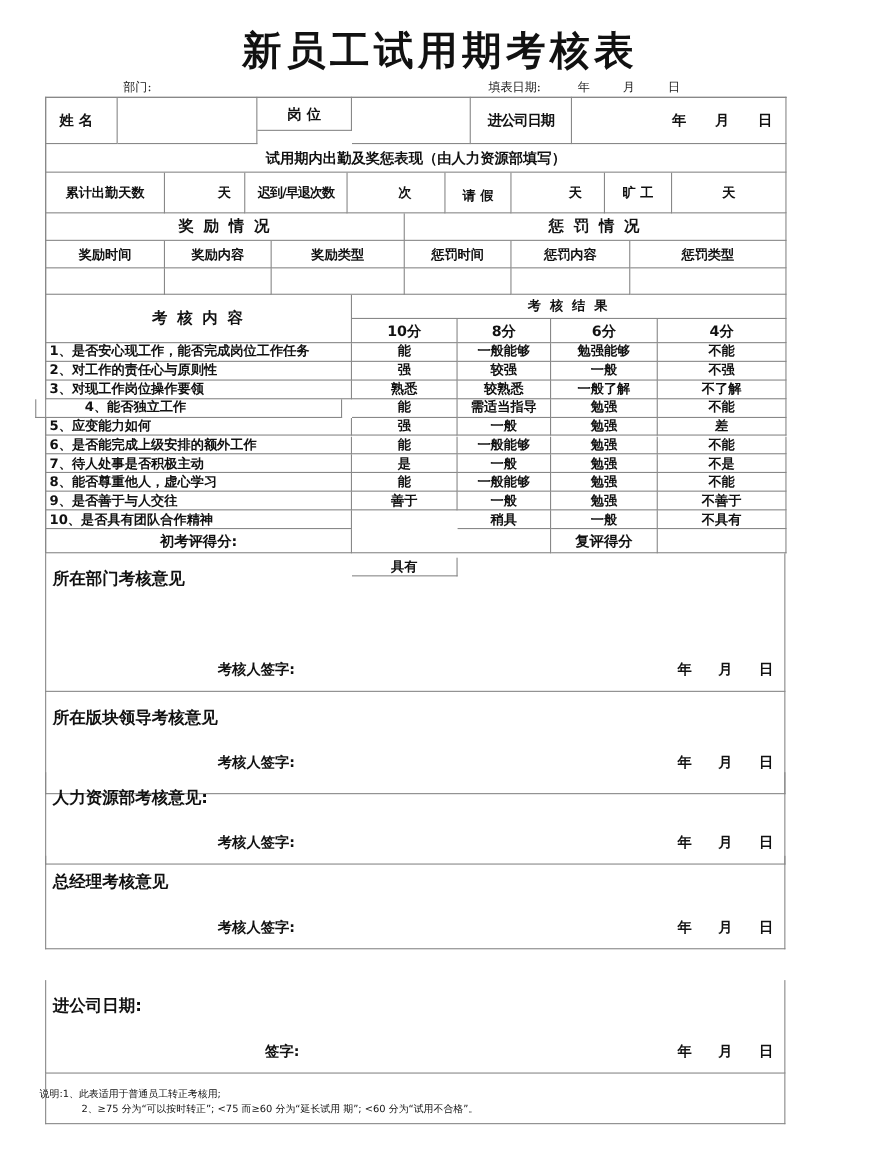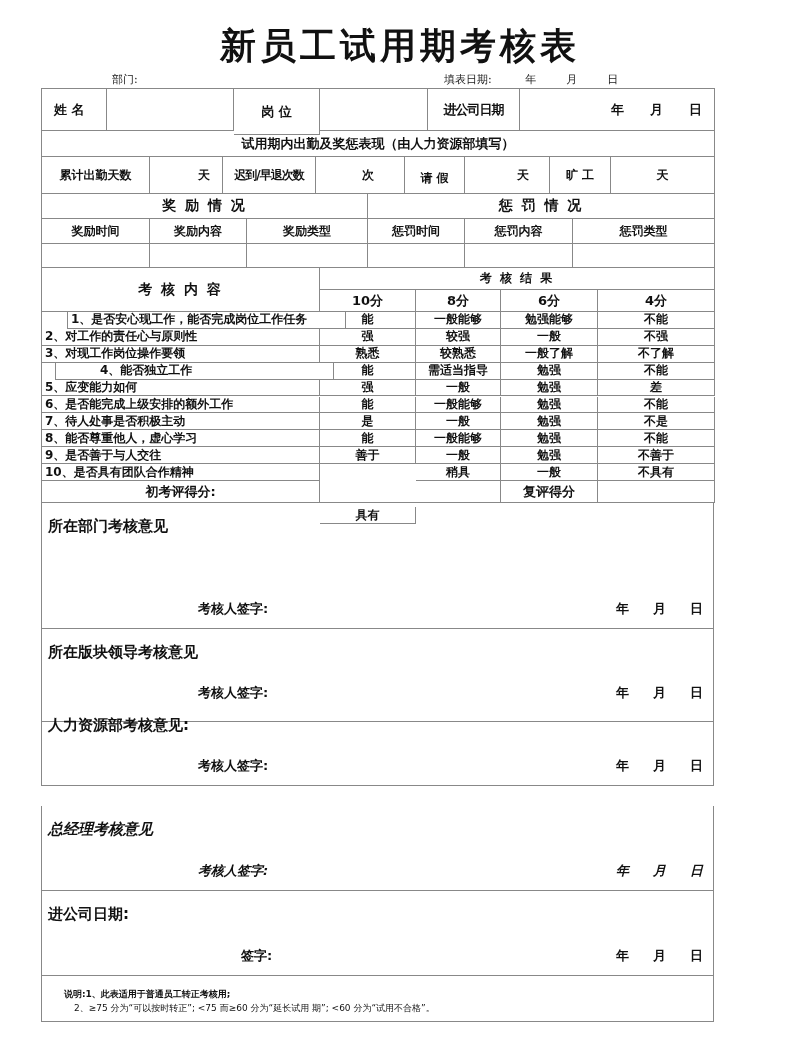--- a/index.html
+++ b/index.html
@@ -17,40 +17,40 @@
   .lbl { font-size:13px; }
   .big { font-size:14px; letter-spacing:2px; }
   .left { justify-content:flex-start; padding-left:3px; }
   .right { justify-content:flex-end; padding-right:12px; }
   .ymd-b span { display:inline-block; margin-left:26px; font-size:13px; }
   .section { position:absolute; left:41px; width:673px; box-sizing:border-box; border-left:1px solid #888; border-right:1px solid #888; border-bottom:1px solid #888; }
   .section .head { position:absolute; left:6px; top:14px; font-weight:bold; font-size:15px; }
   .section .sign { position:absolute; font-weight:bold; font-size:13px; }
   .section .date { position:absolute; right:10px; font-weight:bold; font-size:13px; }
   .section .date span { display:inline-block; margin-left:24px; }
-  .note { position:absolute; font-size:9px; font-weight:bold; left:64px; }
+  .note { position:absolute; font-size:9px; font-weight:normal; left:36px; }
 </style>
 </head>
 <body>
 
 <div class="title">新员工试用期考核表</div>
 
 <div class="meta dept">部门:</div>
 <div class="meta fill">
   <span>填表日期:</span>
   <span class="ymd">
     <span>年</span><span>月</span><span>日</span>
   </span>
 </div>
 
 <div class="box" style="left:41px;top:88px;width:674px;height:415px;border-right:none;border-bottom:none;"></div>
 
 <div class="cell lbl" style="left:41px;top:88px;width:66px;height:43px;border-top:1px solid #888;border-left:1px solid #888;justify-content:flex-start;padding-left:12px;">姓 名</div>
 <div class="cell" style="left:107px;top:88px;width:127px;height:43px;border-top:1px solid #888;"></div>
-<div class="cell lbl" style="left:234px;top:88px;width:86px;height:47px;border-top:1px solid #888;">岗 位</div>
+<div class="cell lbl" style="left:234px;top:88px;width:86px;height:31px;border-top:1px solid #888;">岗 位</div>
 <div class="cell" style="left:320px;top:88px;width:108px;height:43px;border-top:1px solid #888;"></div>
 <div class="cell lbl" style="left:428px;top:88px;width:92px;height:43px;border-top:1px solid #888;letter-spacing:-1px;">进公司日期</div>
 <div class="cell right ymd-b" style="left:520px;top:88px;width:195px;height:43px;border-top:1px solid #888;">
   <span>年</span>
     <span>月</span>
     <span>日</span>
 </div>
 
 <div class="cell lbl" style="left:41px;top:131px;width:674px;height:26px;border-left:1px solid #888;">试用期内出勤及奖惩表现（由人力资源部填写）</div>
 
@@ -89,36 +89,36 @@
 <div class="cell" style="left:573px;top:244px;width:142px;height:24px;"></div>
 
 <div class="cell big" style="left:41px;top:268px;width:279px;height:44px;border-left:1px solid #888;">考 核 内 容</div>
 <div class="cell" style="left:320px;top:268px;width:395px;height:22px;letter-spacing:2px;">考 核 结 果</div>
 <div class="cell lbl" style="left:320px;top:290px;width:96px;height:22px;">10分</div>
 <div class="cell lbl" style="left:416px;top:290px;width:85px;height:22px;">8分</div>
 <div class="cell lbl" style="left:501px;top:290px;width:97px;height:22px;">6分</div>
 <div class="cell lbl" style="left:598px;top:290px;width:117px;height:22px;">4分</div>
 
 <div id="assess-rows">
-    <div class="cell left" style="left: 41px; top: 312px; width: 279px; height: 16.9px; border-left: 1px solid rgb(136, 136, 136); margin-left: 26px;">1、是否安心现工作，能否完成岗位工作任务</div>
+    <div class="cell left" style="left: 41px; top: 312px; width: 279px; height: 16.9px; border-left: 1px solid rgb(136, 136, 136);">1、是否安心现工作，能否完成岗位工作任务</div>
     <div class="cell" style="left: 320px; top: 312px; width: 96px; height: 16.9px;">能</div>
     <div class="cell" style="left: 416px; top: 312px; width: 85px; height: 16.9px;">一般能够</div>
     <div class="cell" style="left: 501px; top: 312px; width: 97px; height: 16.9px;">勉强能够</div>
     <div class="cell" style="left: 598px; top: 312px; width: 117px; height: 16.9px;">不能</div>
     <div class="cell left" style="left: 41px; top: 328.9px; width: 279px; height: 16.9px; border-left: 1px solid rgb(136, 136, 136);">2、对工作的责任心与原则性</div>
     <div class="cell" style="left: 320px; top: 328.9px; width: 96px; height: 16.9px;">强</div>
     <div class="cell" style="left: 416px; top: 328.9px; width: 85px; height: 16.9px;">较强</div>
     <div class="cell" style="left: 501px; top: 328.9px; width: 97px; height: 16.9px;">一般</div>
     <div class="cell" style="left: 598px; top: 328.9px; width: 117px; height: 16.9px;">不强</div>
     <div class="cell left" style="left: 41px; top: 345.8px; width: 279px; height: 16.9px; border-left: 1px solid rgb(136, 136, 136);">3、对现工作岗位操作要领</div>
     <div class="cell" style="left: 320px; top: 345.8px; width: 96px; height: 16.9px;">熟悉</div>
     <div class="cell" style="left: 416px; top: 345.8px; width: 85px; height: 16.9px;">较熟悉</div>
     <div class="cell" style="left: 501px; top: 345.8px; width: 97px; height: 16.9px;">一般了解</div>
     <div class="cell" style="left: 598px; top: 345.8px; width: 117px; height: 16.9px;">不了解</div>
-    <div class="cell left" style="left: 55px; top: 362.7px; width: 279px; height: 16.9px; border-left: 1px solid rgb(136, 136, 136); padding-left: 44px;">4、能否独立工作</div>
+    <div class="cell left" style="left: 32px; top: 362.7px; width: 279px; height: 16.9px; border-left: 1px solid rgb(136, 136, 136); padding-left: 44px;">4、能否独立工作</div>
     <div class="cell" style="left: 320px; top: 362.7px; width: 96px; height: 16.9px;">能</div>
     <div class="cell" style="left: 416px; top: 362.7px; width: 85px; height: 16.9px;">需适当指导</div>
     <div class="cell" style="left: 501px; top: 362.7px; width: 97px; height: 16.9px;">勉强</div>
     <div class="cell" style="left: 598px; top: 362.7px; width: 117px; height: 16.9px;">不能</div>
     <div class="cell left" style="left: 41px; top: 379.6px; width: 279px; height: 16.9px; border-left: 1px solid rgb(136, 136, 136);">5、应变能力如何</div>
     <div class="cell" style="left: 320px; top: 379.6px; width: 96px; height: 16.9px;">强</div>
     <div class="cell" style="left: 416px; top: 379.6px; width: 85px; height: 16.9px;">一般</div>
     <div class="cell" style="left: 501px; top: 379.6px; width: 97px; height: 16.9px;">勉强</div>
     <div class="cell" style="left: 598px; top: 379.6px; width: 117px; height: 16.9px;">差</div>
     <div class="cell left" style="left: 41px; top: 396.5px; width: 279px; height: 16.9px; border-left: 1px solid rgb(136, 136, 136);">6、是否能完成上级安排的额外工作</div>
@@ -161,21 +161,21 @@
 <div class="section" style="top:629px;height:93px;">
   <div class="head">所在版块领导考核意见</div>
   <div class="sign" style="left:156px;top:55px;">考核人签字:</div>
   <div class="date" style="top:55px;"><span>年</span><span>月</span><span>日</span></div>
 </div>
 <div class="section" style="top:702px;height:84px;">
   <div class="head">人力资源部考核意见:</div>
   <div class="sign" style="left:156px;top:55px;">考核人签字:</div>
   <div class="date" style="top:55px;"><span>年</span><span>月</span><span>日</span></div>
 </div>
-<div class="section" style="top:806px;height:85px;font-style:italic;">
+<div class="section" style="top:778px;height:85px;">
   <div class="head">总经理考核意见</div>
   <div class="sign" style="left:156px;top:56px;">考核人签字:</div>
   <div class="date" style="top:56px;"><span>年</span><span>月</span><span>日</span></div>
 </div>
 <div class="section" style="top:891px;height:85px;">
   <div class="head">进公司日期:</div>
   <div class="sign" style="left:199px;top:56px;">签字:</div>
   <div class="date" style="top:56px;"><span>年</span><span>月</span><span>日</span></div>
 </div>
 <div class="section" style="top:976px;height:46px;"></div>

